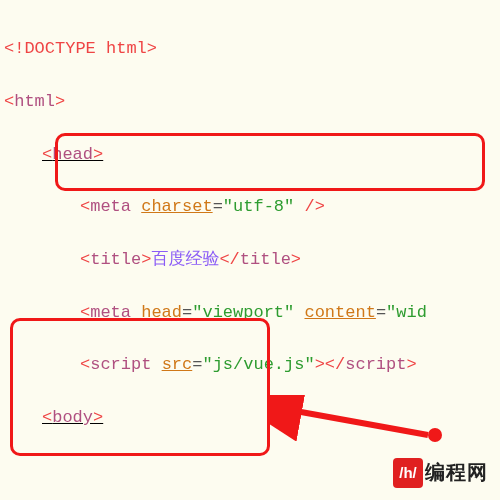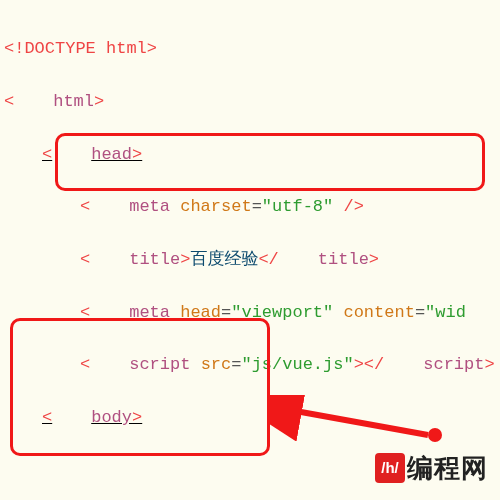--- a/index.html
+++ b/index.html
@@ -16,25 +16,25 @@
       line-height: 1.55;
       position: relative;
       overflow: hidden;
     }
     .code-area {
       padding: 10px 4px;
       white-space: pre;
       position: relative;
     }
     .bracket { color: #ef4444; }
-    .tag-name { color: #b05080; margin-left: 39px; }
-    .attr-name { color: #d07818; }
+    .tag-name { color: #b05080; }
+    .attr-name { color: #d07818; text-decoration: underline; }
     .attr-value { color: #2e9c30; }
     .equals { color: #555; }
-    .text-content { color: #0c4a6e; }
+    .text-content { color: #8b5cf6; }
     .ind0 { padding-left: 0; }
     .ind1 { padding-left: 38px; text-decoration: underline; }
     .ind2 { padding-left: 76px; }
     .line { display: block; position: relative; }
     .annotation-box {
       position: absolute;
       border: 3px solid #f01818;
       border-radius: 10px;
       pointer-events: none;
     }
@@ -71,21 +71,21 @@
       align-items: center;
       justify-content: center;
     }
     .logo-icon-inner {
       color: white;
       font-weight: bold;
       font-size: 15px;
       font-family: sans-serif;
     }
     .logo-text {
-      font-size: 26px;
+      font-size: 20px;
       font-weight: bold;
       color: #222;
       font-family: "Microsoft YaHei", sans-serif;
       letter-spacing: 1px;
     }
   </style>
 </head>
 <body>
 
 <div class="code-area">

